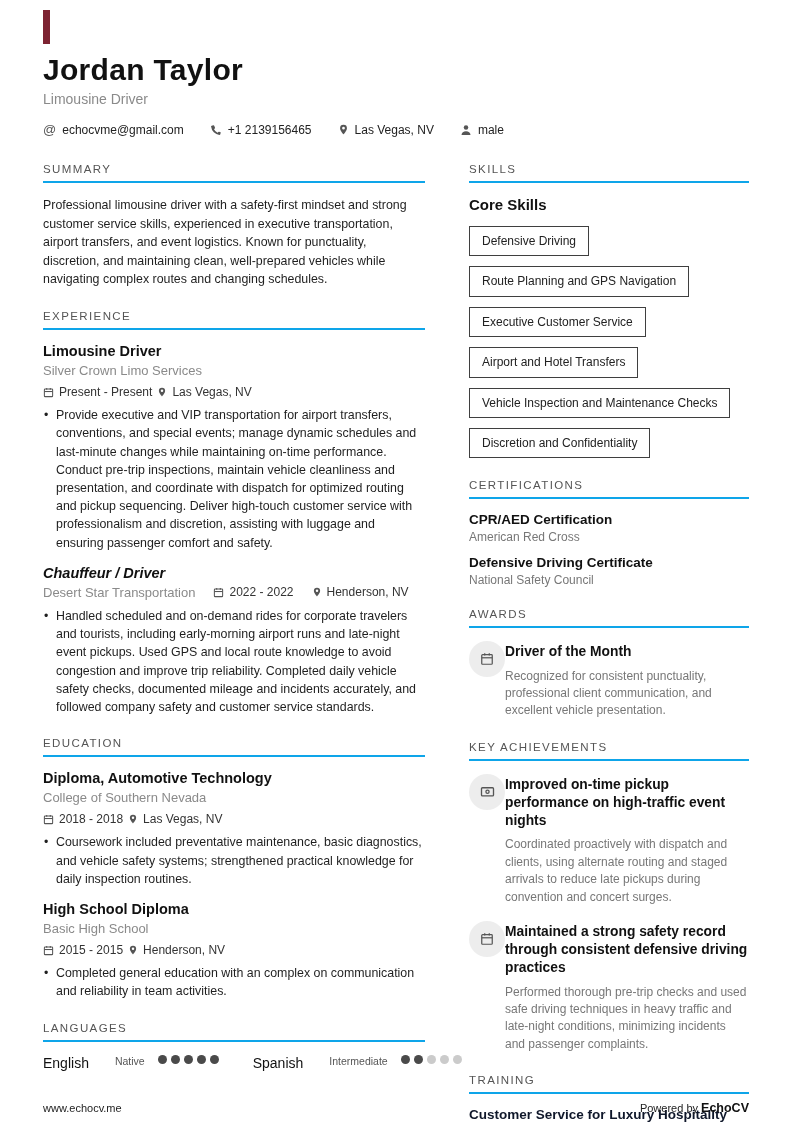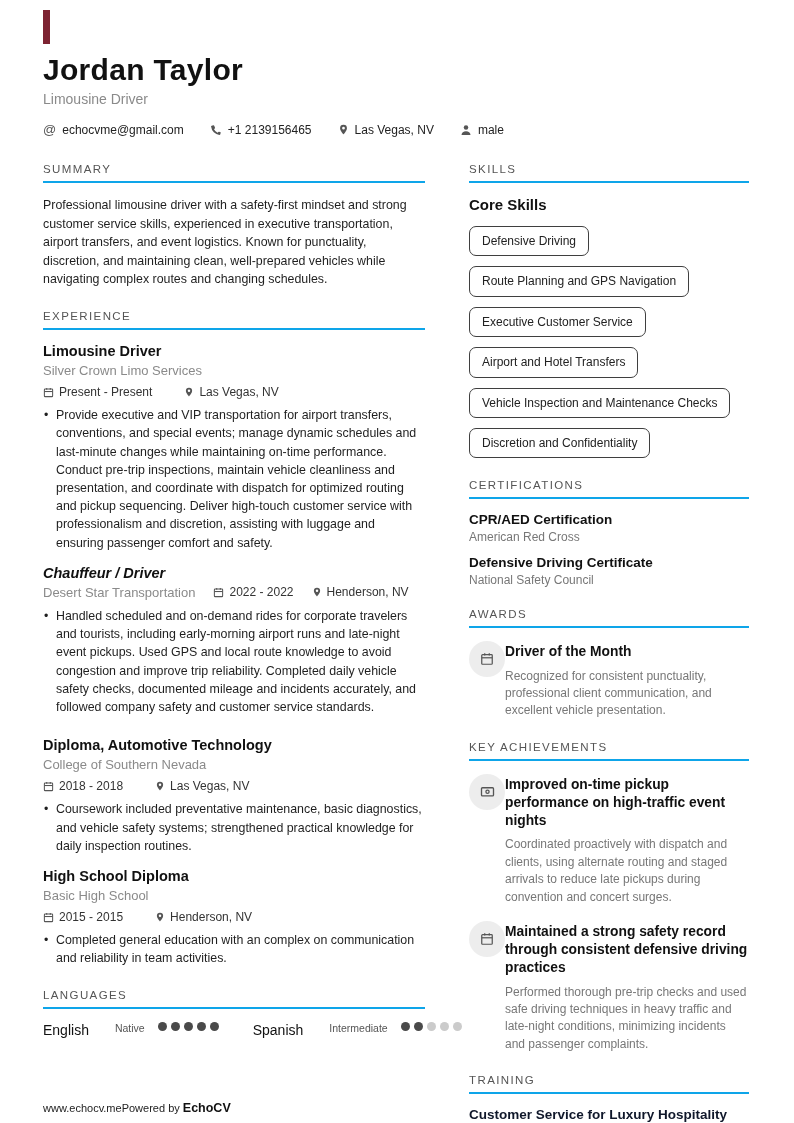--- a/index.html
+++ b/index.html
@@ -36,38 +36,38 @@
   }
 
   .body-text { font-size: 12.4px; line-height: 1.5; color: #1f1f1f; }
 
   .job { margin-bottom: 13px; }
   .job-title { font-size: 14.5px; font-weight: 700; color: #111; }
   .italic { font-style: italic; }
   .job-company { font-size: 13px; color: #8a8a8a; margin-top: 4px; }
   .inline-head { display: flex; align-items: center; gap: 18px; margin-top: 4px; flex-wrap: wrap; }
   .inline-head .job-company { margin-top: 0; }
-  .meta-row { display: flex; align-items: center; gap: 32px; margin-top: 7px; font-size: 12px; color: #333; }
+  .meta-row { display: flex; align-items: center; gap: 5px; margin-top: 7px; font-size: 12px; color: #333; }
   .meta-item { display: flex; align-items: center; gap: 5px; }
 
   ul.bullets { list-style: none; margin-top: 7px; }
   ul.bullets li { position: relative; padding-left: 13px; font-size: 12.4px; line-height: 1.47; color: #1f1f1f; }
   ul.bullets li::before { content: "•"; position: absolute; left: 1px; top: 0; color: #1f1f1f; }
 
   .languages-row { display: flex; align-items: center; margin-top: 2px; }
   .lang-item { display: flex; align-items: flex-start; margin-right: 34px; }
   .lang-name { font-size: 14px; color: #111; }
   .lang-level { font-size: 10.5px; color: #555; margin-left: 26px; }
   .dots { display: flex; align-items: center; margin-left: 9px; }
   .dot { width: 9px; height: 9px; border-radius: 50%; background: #cbcbcb; margin-left: 4px; }
   .dot.filled { background: #4a4a4a; }
 
   .skills-group-title { font-size: 15px; font-weight: 700; color: #111; margin: 7px 0 13px; }
   .chip {
-    display: table; border: 1px solid #3f3f3f; border-radius: 7px;
+    display: table; border: 1px solid #3f3f3f; border-radius: 0;
     padding: 7px 12px; font-size: 12px; color: #222; margin-bottom: 10px; line-height: 1.2;
   }
 
   .cert-item { margin-bottom: 11px; }
   .cert-name { font-size: 13.5px; font-weight: 700; color: #111; }
   .cert-issuer { font-size: 12px; color: #777; margin-top: 3px; }
 
   .badge-item { display: flex; gap: 0; margin-bottom: 15px; }
   .badge {
     width: 36px; height: 36px; border-radius: 50%; background: #ededed;
@@ -76,21 +76,21 @@
   .badge-body { min-width: 0; }
   .badge-title { font-size: 13.8px; font-weight: 700; color: #111; line-height: 1.32; margin-top: 2px; }
   .badge-desc { font-size: 12px; color: #777; line-height: 1.45; margin-top: 6px; }
 
   .training-item { margin-bottom: 13px; }
   .training-title { font-size: 13.5px; font-weight: 700; color: #0f172a; }
   .training-desc { font-size: 12.2px; color: #333; line-height: 1.47; margin-top: 5px; }
 
   .footer {
     position: absolute; left: 43px; right: 45px; bottom: 8px;
-    display: flex; align-items: baseline;
+    display: flex; justify-content: space-between; align-items: baseline;
     font-size: 11px; color: #222;
   }
   .footer a { color: #222; text-decoration: none; }
   .powered { font-size: 11px; color: #222; }
   .brand { font-weight: 700; font-size: 12.5px; color: #111; }
 </style>
 </head>
 <body>
 
 <div class="page">
@@ -197,20 +197,21 @@
               <span>Henderson, NV</span>
             </span>
           </div>
           <ul class="bullets">
             <li>Handled scheduled and on-demand rides for corporate travelers and tourists, including early-morning airport runs and late-night event pickups. Used GPS and local route knowledge to avoid congestion and improve trip reliability. Completed daily vehicle safety checks, documented mileage and incidents accurately, and followed company safety and customer service standards.</li>
           </ul>
         </div>
       </div>
 
       <div class="section">
+        <h2 class="section-heading">EDUCATION</h2>
 
         <div class="job">
           <div class="job-title">Diploma, Automotive Technology</div>
           <div class="job-company">College of Southern Nevada</div>
           <div class="meta-row">
             <span class="meta-item">
               <span class="icon">
                 <svg width="11" height="11" viewBox="0 0 16 16" fill="none" stroke="currentColor" stroke-width="1.5">
                     <rect x="2" y="3" width="12" height="11" rx="1"></rect>
                     <line x1="2" y1="6.6" x2="14" y2="6.6"></line>

